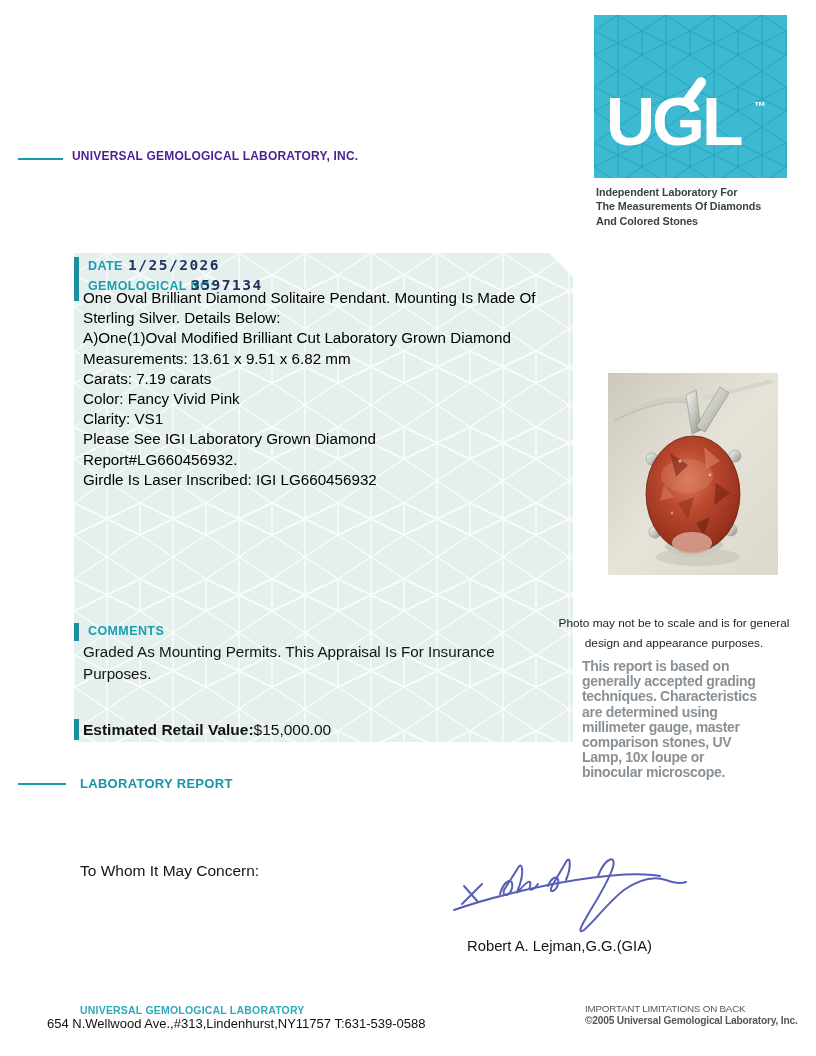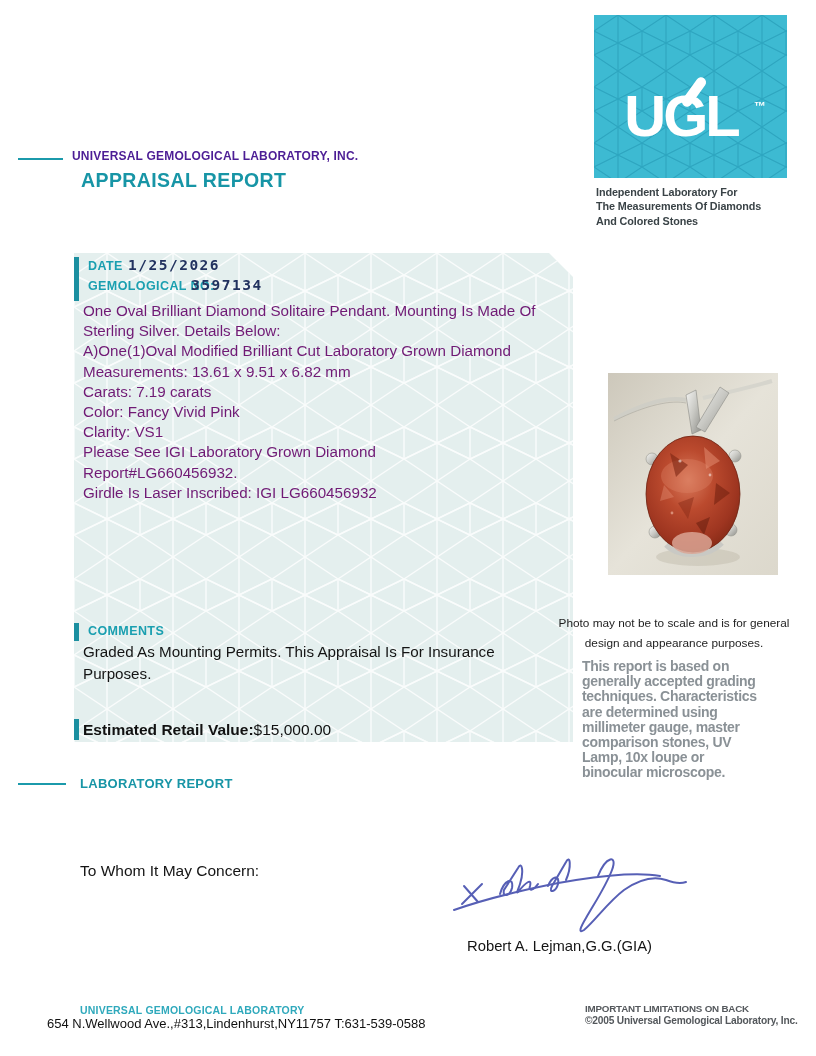--- a/index.html
+++ b/index.html
@@ -11,22 +11,22 @@
   .abs { position:absolute; }
 
   
   .hdr-dash { left:18px; top:158px; width:45px; height:2px; background:#1b9aab; }
   .hdr-org  { left:72px; top:149px; font-size:12px; font-weight:700; color:#4c1d95; letter-spacing:0.2px; }
   .hdr-title{ left:81px; top:169px; font-size:19.5px; font-weight:800; color:#1795a6; letter-spacing:0.4px; }
 
   
   .logo { left:594px; top:15px; width:193px; height:163px; background:#3dbad2; overflow:hidden; }
   .logo svg { position:absolute; left:0; top:0; }
-  .logo-word { position:absolute; left:12px; top:72px; width:150px; font-size:58px; font-weight:700;
-    color:#ffffff; letter-spacing:-3px; line-height:1; text-align:center; }
+  .logo-word { position:absolute; left:12px; top:72px; width:150px; font-size:68px; font-weight:700;
+    color:#ffffff; letter-spacing:-3px; line-height:1; text-align:left; }
   .logo-tick { position:absolute; left:95px; top:60px; width:10px; height:34px; background:#ffffff;
     border-radius:5px; transform:rotate(36deg); }
   .logo-tm { position:absolute; left:160px; top:84px; font-size:12px; font-weight:700; color:#ffffff; }
   .tagline { left:596px; top:185px; width:195px; font-size:10.8px; line-height:14.4px; font-weight:700;
     color:#3a4347; white-space:pre-line; letter-spacing:-0.1px; }
 
   
   .panel { left:74px; top:253px; width:499px; height:489px; background:#e4efee;
     clip-path:polygon(0 0, calc(100% - 24px) 0, 100% 24px, 100% 100%, 0 100%); }
   .panel svg.mesh { position:absolute; left:0; top:0; }
@@ -34,22 +34,22 @@
   .bar-cert { top:4px; height:44px; }
   .bar-comm { top:370px; height:18px; }
   .bar-val  { top:466px; height:21px; }
   .lbl { position:absolute; font-size:12.5px; font-weight:800; color:#1a9fb0; letter-spacing:0.4px; }
   .val { position:absolute; font-family:"DejaVu Sans Mono", monospace; font-size:14.5px; font-weight:700;
     color:#22325f; letter-spacing:1.5px; }
   .lbl-date { left:14px; top:6px; }
   .val-date { left:54px; top:4px; }
   .lbl-cert { left:14px; top:26px; }
   .val-cert { left:117px; top:24px; }
-  .descr { position:absolute; left:9px; top:48px; width:484px; font-size:15.2px; line-height:20.2px;
-    color:#701a75; white-space:pre-line; }
+  .descr { position:absolute; left:9px; top:35px; width:484px; font-size:15.2px; line-height:20.2px;
+    color:#000000; white-space:pre-line; }
   .lbl-comm { left:14px; top:371px; }
   .comm-text { position:absolute; left:9px; top:388px; width:472px; font-size:15.2px; line-height:21.5px; color:#141414; }
   .value-line { position:absolute; left:9px; top:468px; font-size:15.5px; color:#111; }
   .value-line .vl-label { font-weight:800; }
   .value-line .vl-amount { font-weight:400; }
 
   
   .photo { left:608px; top:373px; width:170px; height:202px; }
   .caption { left:556px; top:613px; width:236px; font-size:11.8px; line-height:20px; color:#1d1d1d; text-align:center; }
   .method-note { left:582px; top:659px; width:178px; font-size:14px; line-height:15.2px; font-weight:600;
@@ -58,31 +58,30 @@
   
   .lab-dash { left:18px; top:783px; width:48px; height:2px; background:#1b9aab; }
   .lab-label { left:80px; top:776px; font-size:13px; font-weight:800; color:#1795a6; letter-spacing:0.3px; }
   .salutation { left:80px; top:862px; font-size:15.5px; color:#141414; }
   .signature { left:448px; top:832px; }
   .signer { left:467px; top:938px; font-size:14.8px; color:#141414; }
 
   
   .foot-org { left:80px; top:1004px; font-size:10.5px; font-weight:700; color:#2fa9bc; letter-spacing:0.2px; }
   .foot-addr { left:47px; top:1016px; font-size:13px; color:#111; }
-  .foot-limit { left:585px; top:1003px; font-size:9.8px; font-weight:700; color:#54585c; letter-spacing:-0.2px;text-align:center; }
+  .foot-limit { left:585px; top:1003px; font-size:9.8px; font-weight:400; color:#54585c; letter-spacing:-0.2px;text-align:center; }
   .foot-copy { left:585px; top:1015px; font-size:10.2px; font-weight:700; color:#54585c; letter-spacing:-0.2px; }
 </style>
 </head>
 <body>
 
 <div class="page">
 
   <div class="abs hdr-dash"></div>
   <div class="abs hdr-org">UNIVERSAL GEMOLOGICAL LABORATORY, INC.</div>
-  <div class="abs hdr-title">APPRAISAL REPORT</div>
 
   <div class="abs logo">
     <svg width="193" height="163">
       <defs>
         <pattern id="logomesh" width="48" height="56" patternUnits="userSpaceOnUse">
           <g stroke="#2aa2bd" stroke-width="1.2" fill="none" opacity="0.85">
             <path d="M24 0 L48 16 L48 40 L24 56 L0 40 L0 16 Z"></path>
             <path d="M24 0 L24 56 M0 16 L48 40 M48 16 L0 40"></path>
           </g>
         </pattern>

